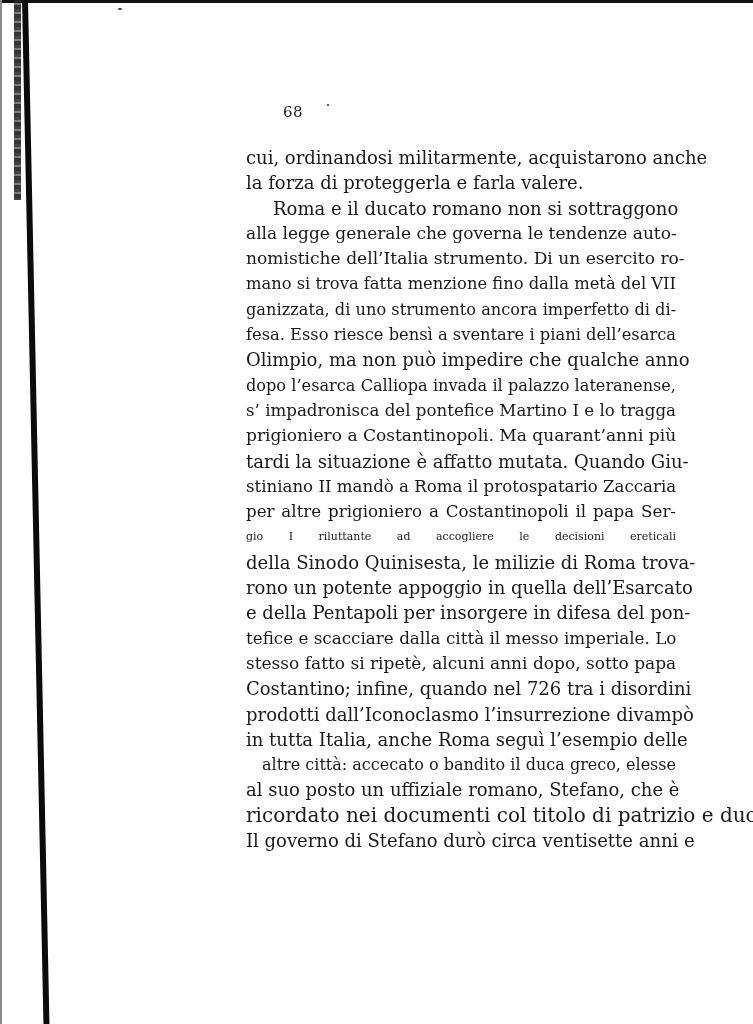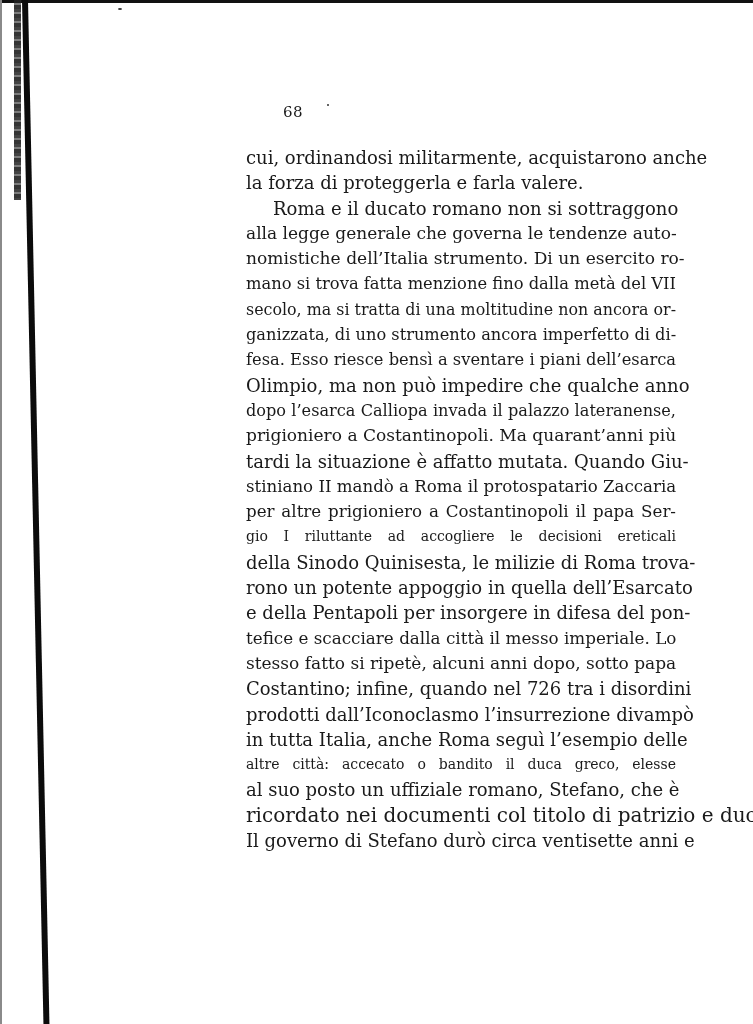--- a/index.html
+++ b/index.html
@@ -96,36 +96,36 @@
 
   <div class="page-number">68</div>
 
   <div class="text-block" id="text-block">
       <div class="line" style="font-size: 18px;">cui, ordinandosi militarmente, acquistarono anche</div>
       <div class="line last">la forza di proteggerla e farla valere.</div>
       <div class="line indent">Roma e il ducato romano non si sottraggono</div>
       <div class="line" style="font-size: 17.0023px;">alla legge generale che governa le tendenze auto-</div>
       <div class="line" style="font-size: 17.0808px;">nomistiche dell’Italia strumento. Di un esercito ro-</div>
       <div class="line" style="font-size: 16.3267px;">mano si trova fatta menzione fino dalla metà del VII</div>
-      <div class="line" style="font-size: 15.8712px;">secolo, ma si tratta di una moltitudine non ancora or-</div>
       <div class="line" style="font-size: 16.2193px;">ganizzata, di uno strumento ancora imperfetto di di-</div>
       <div class="line" style="font-size: 16.2907px;">fesa. Esso riesce bensì a sventare i piani dell’esarca</div>
       <div class="line">Olimpio, ma non può impedire che qualche anno</div>
       <div class="line" style="font-size: 16.1485px;">dopo l’esarca Calliopa invada il palazzo lateranense,</div>
+      <div class="line" style="font-size: 16.6577px;">s’ impadronisca del pontefice Martino I e lo tragga</div>
       <div class="line" style="font-size: 17.0415px;">prigioniero a Costantinopoli. Ma quarant’anni più</div>
       <div class="line">tardi la situazione è affatto mutata. Quando Giu-</div>
       <div class="line" style="font-size: 16.6202px;">stiniano II mandò a Roma il protospatario Zaccaria</div>
       <div class="line" style="font-size: 16.6953px;">per altre prigioniero a Costantinopoli il papa Ser-</div>
-      <div class="line" style="font-size: 14px;">gio I riluttante ad accogliere le decisioni ereticali</div>
+      <div class="line" style="font-size: 11px;">gio I riluttante ad accogliere le decisioni ereticali</div>
       <div class="line">della Sinodo Quinisesta, le milizie di Roma trova-</div>
       <div class="line">rono un potente appoggio in quella dell’Esarcato</div>
       <div class="line">e della Pentapoli per insorgere in difesa del pon-</div>
       <div class="line" style="font-size: 16.771px;">tefice e scacciare dalla città il messo imperiale. Lo</div>
       <div class="line" style="font-size: 17.0023px;">stesso fatto si ripetè, alcuni anni dopo, sotto papa</div>
       <div class="line">Costantino; infine, quando nel 726 tra i disordini</div>
       <div class="line">prodotti dall’Iconoclasmo l’insurrezione divampò</div>
       <div class="line">in tutta Italia, anche Roma seguì l’esempio delle</div>
-      <div class="line" style="font-size: 14px;">altre città: accecato o bandito il duca greco, elesse</div>
+      <div class="line" style="font-size: 16px; margin-left: 16px;">altre città: accecato o bandito il duca greco, elesse</div>
       <div class="line">al suo posto un uffiziale romano, Stefano, che è</div>
       <div class="line" style="font-size: 20px;">ricordato nei documenti col titolo di patrizio e duca.</div>
       <div class="line">Il governo di Stefano durò circa ventisette anni e</div>
     </div>
 </div>
 
 </body></html>

